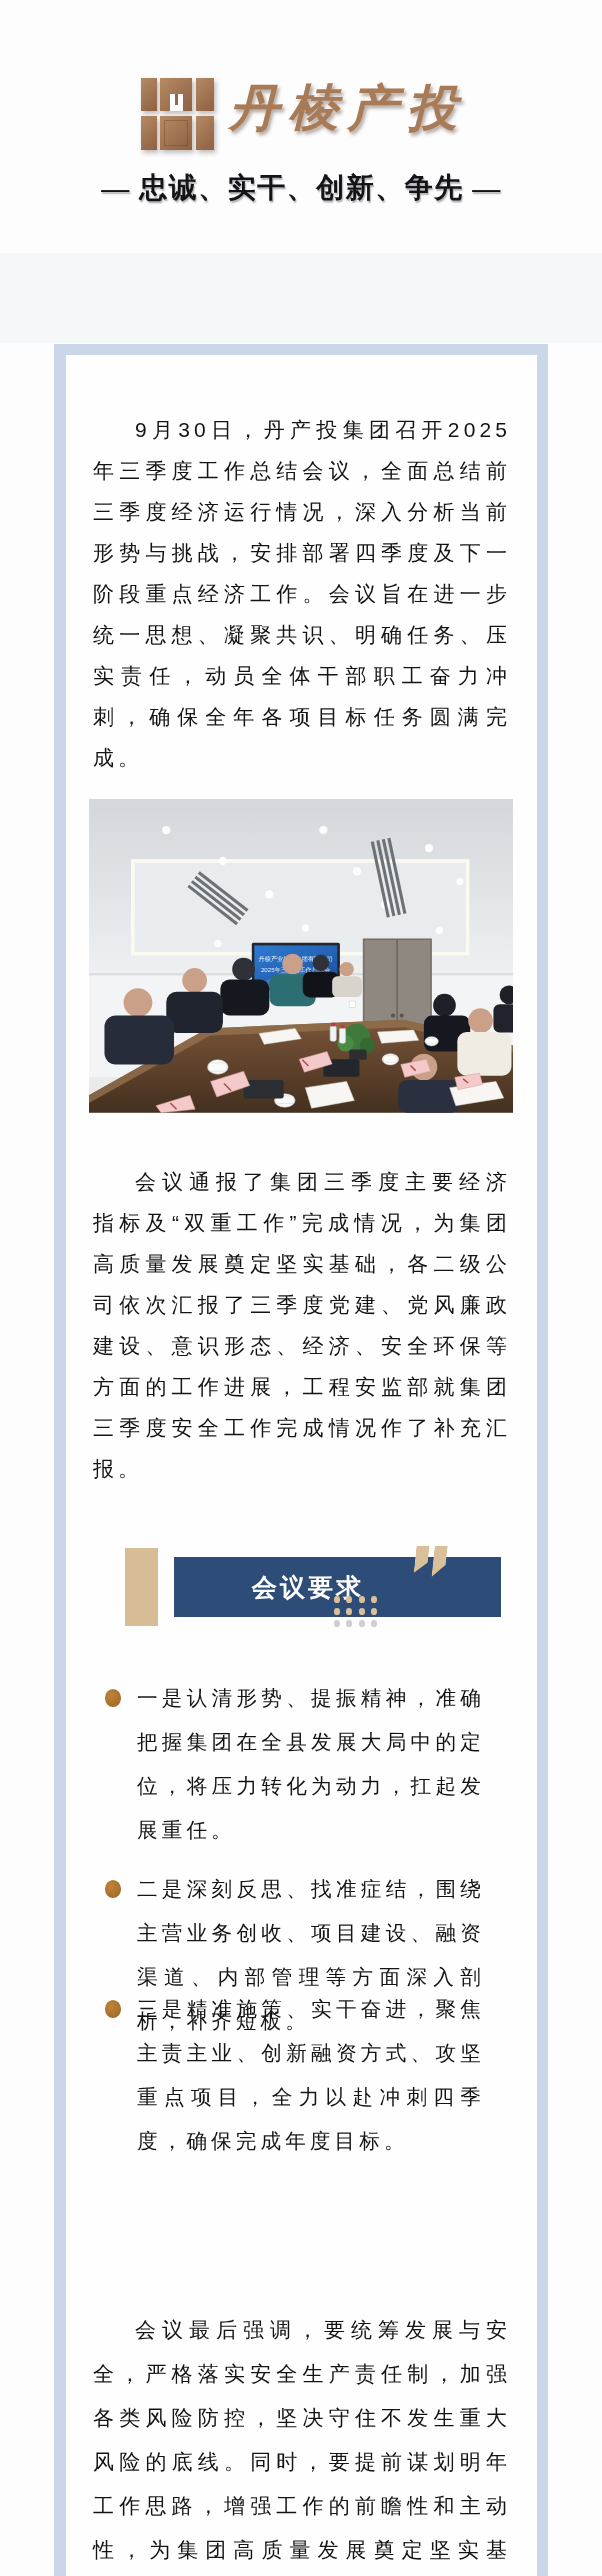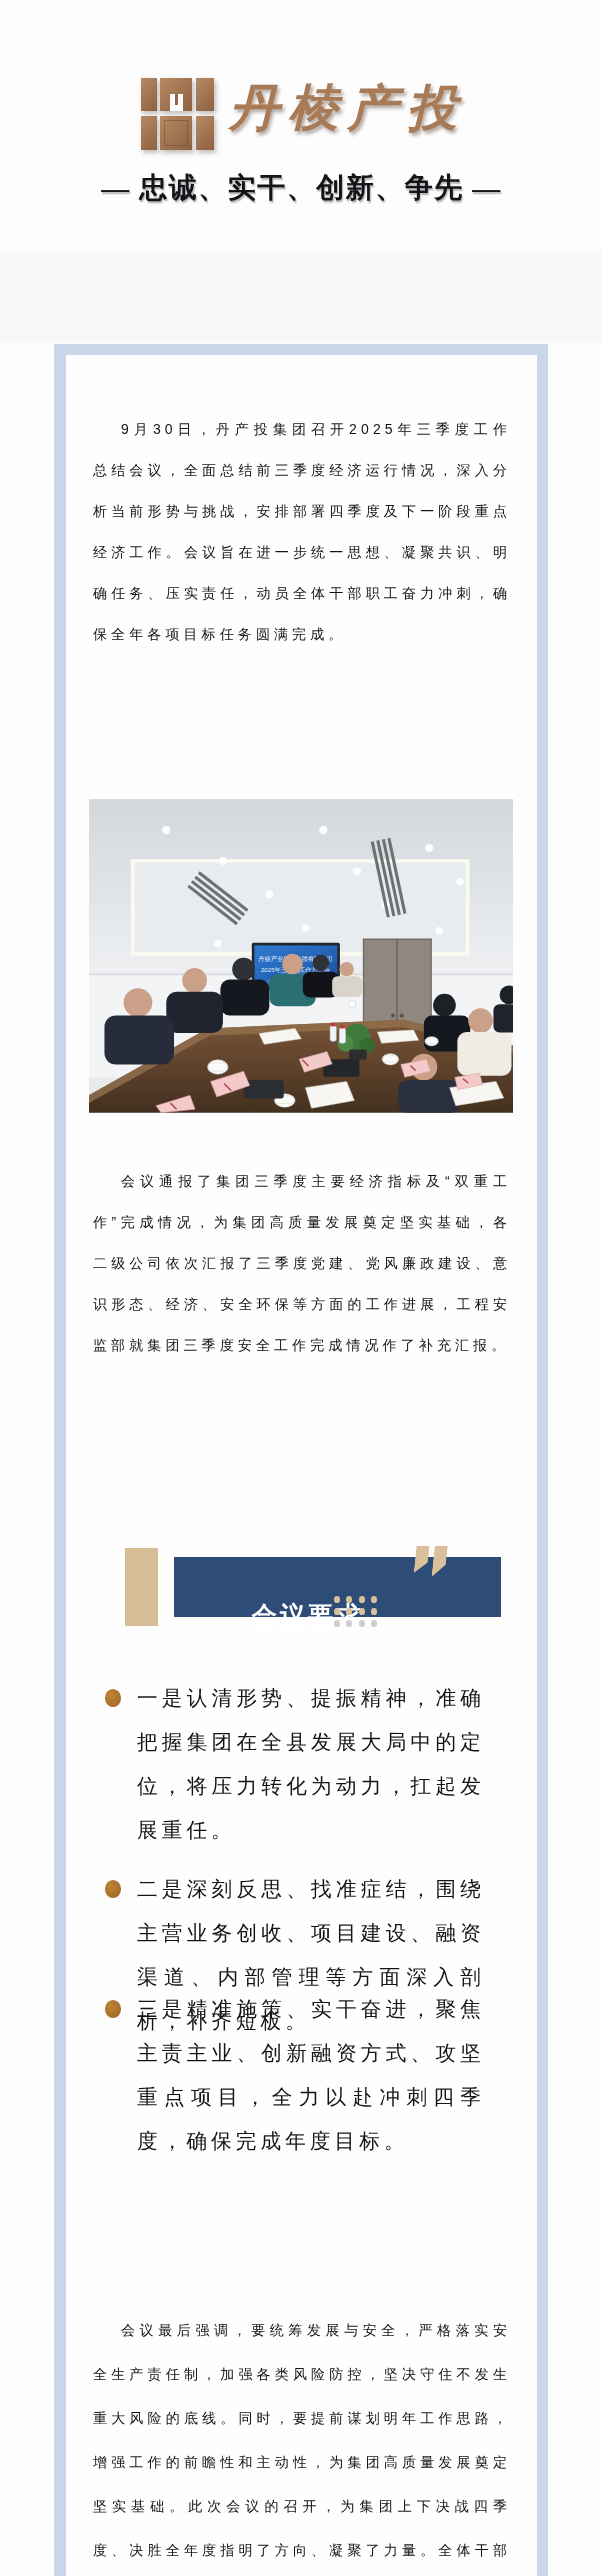--- a/index.html
+++ b/index.html
@@ -35,32 +35,32 @@
     letter-spacing:1.5px;text-shadow:1px 1.5px 1.5px rgba(0,0,0,.30);
   }
   
   .band-top{position:absolute;left:0;top:253px;width:603px;height:90px;background:#f6f7f8;}
   
   .frame{position:absolute;left:54px;top:344px;width:494px;height:2509px;background:#c9d7e9;}
   .frame-inner{position:absolute;left:12.4px;top:11.3px;right:10.8px;bottom:10.3px;background:#fefeff;}
   
   .cn-para{
     position:absolute;left:93px;width:418px;
-    font-size:14px;line-height:41px;letter-spacing:4.1px;color:#141414;
+    font-size:21px;line-height:41px;letter-spacing:4.1px;color:#141414;
     text-align:justify;text-indent:2em;
   }
   .para1{top:409px;}
   .para2{top:1161px;}
   .closing{top:2308px;line-height:44px;}
   
   .banner-bar{position:absolute;left:125px;top:1548px;width:33px;height:78px;background:#d7bd95;}
   .banner-box{position:absolute;left:174px;top:1557px;width:327px;height:60px;background:#2d4d78;}
   .banner-title{
     position:absolute;left:174px;top:1571px;width:268px;text-align:center;
-    font-size:25px;font-weight:bold;color:#ffffff;letter-spacing:3.1px;margin-top:28px;
+    font-size:25px;font-weight:bold;color:#ffffff;letter-spacing:3.1px;
   }
   .quote{position:absolute;left:415px;top:1546px;width:36px;height:31px;}
   .quote span{position:absolute;top:0;width:13.4px;background:#d9c09a;display:block;
     clip-path:polygon(0 0,100% 0,100% 60%,0 100%);transform:skewX(-6deg);}
   .quote .q1{left:0;height:27px;}
   .quote .q2{left:17.5px;height:31px;}
   .dots{position:absolute;left:334px;top:1596px;width:44px;height:31px;}
   .dots i{position:absolute;width:5.7px;height:6.7px;border-radius:50%;background:#d9c09c;}
   .dots i.grey{background:#cfcfd1;}
   

